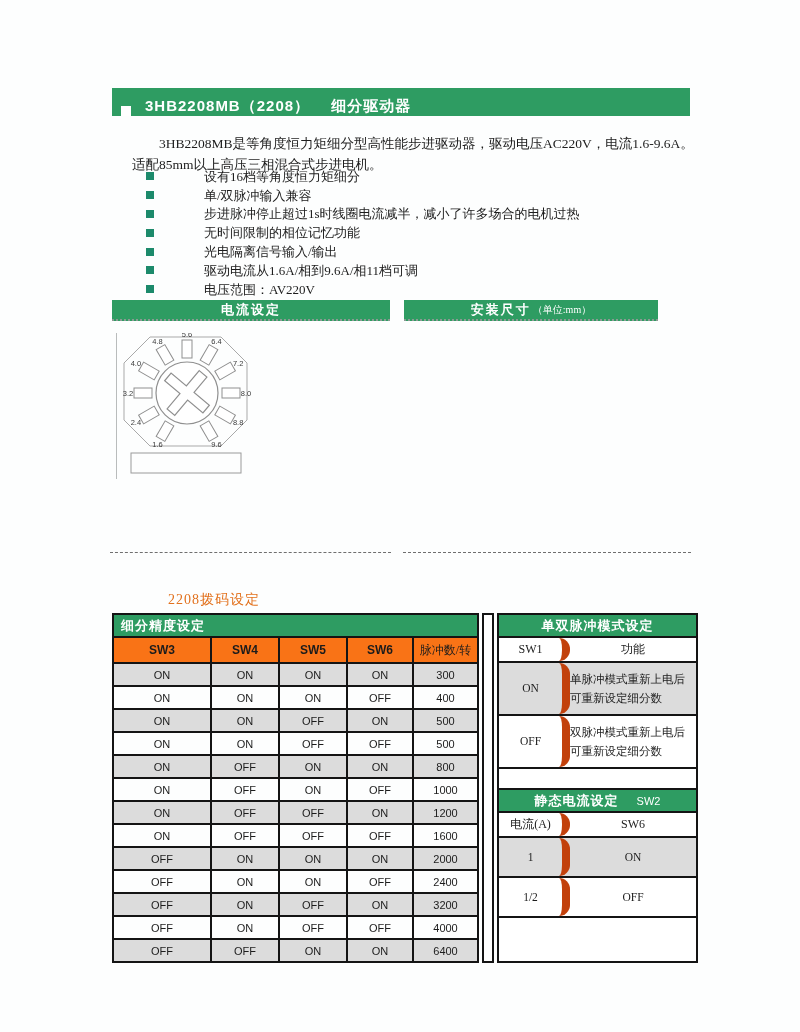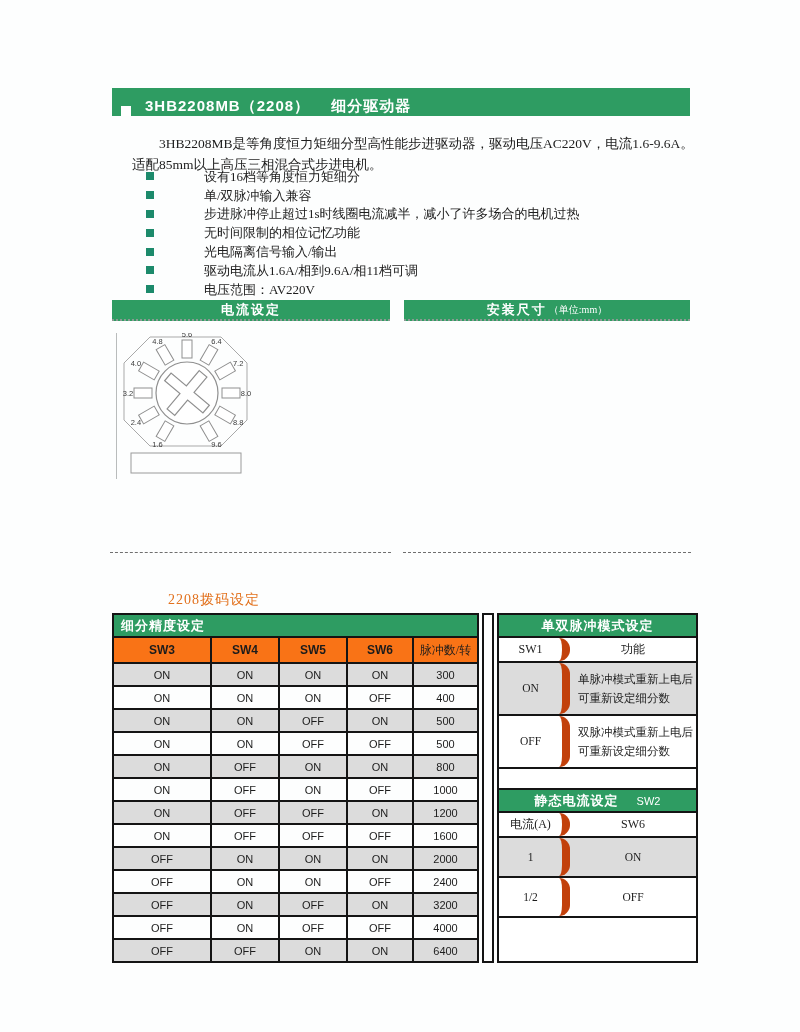--- a/index.html
+++ b/index.html
@@ -21,21 +21,21 @@
   .features{position:absolute;left:146px;top:167px;width:540px;list-style:none;margin:0;padding:0;}
   .features li{display:flex;align-items:flex-end;height:18.8px;font-size:13px;gap:35px;}
   .feat-bullet{width:8px;height:8px;background:var(--bullet);flex:0 0 auto;
                align-self:center;margin-right:15px;}
 
   
   .bar{position:absolute;top:300px;height:19px;background:var(--green);
        border-bottom:2px dotted #8b9a93;color:#fff;font-weight:bold;font-size:13px;
        display:flex;align-items:center;justify-content:center;letter-spacing:2px;}
   .bar-left{left:112px;width:278px;}
-  .bar-right{left:404px;width:286px;}
+  .bar-right{left:404px;width:254px;}
   .bar .unit{font-size:10px;font-weight:normal;letter-spacing:0;margin-left:2px;}
 
   
   .dial{position:absolute;left:116px;top:333px;width:137px;height:146px;border-left:1px solid #b9bcbc;}
   .dial svg{display:block;}
 
   
   .divider{position:absolute;top:552px;height:0;border-top:1px dashed #6f6f6f;}
   .divider-left{left:110px;width:281px;}
   .divider-right{left:403px;width:288px;}
@@ -64,21 +64,21 @@
   .r-green{background:var(--green);color:#fff;font-weight:bold;font-size:13px;letter-spacing:1px;
            height:21px;display:flex;align-items:center;justify-content:center;
            border-bottom:2px solid #141414;}
   .r-green .sfx{font-weight:normal;font-size:11px;margin-left:18px;letter-spacing:0;
                 font-family:Liberation Sans, sans-serif;}
   .r-row{display:flex;border-bottom:2px solid #141414;}
   .r-row .c1{width:63px;border-right:8px solid #c2410c;display:flex;align-items:center;
              justify-content:center;flex:0 0 auto;border-radius:11px;}
   .r-row .c2{flex:1;display:flex;flex-direction:column;justify-content:center;}
   .r-row .c2.center{align-items:center;}
-  .r-row .c2.padded{padding-left:8px;}
+  .r-row .c2.padded{}
   .r-hdr{height:23px;font-size:12px;}
   .r-tall{height:51px;line-height:19px;}
   .r-mid{height:38px;}
   .r-gap{height:19px;border-bottom:2px solid #141414;}
   .gray{background:#dcdcdc;}
   .r-filler{flex:1;background:#fff;}
 
   :root{--green:#2e9c62;--bullet:#1c8a6b;--orange:#e2711d;}
 </style>
 </head>

